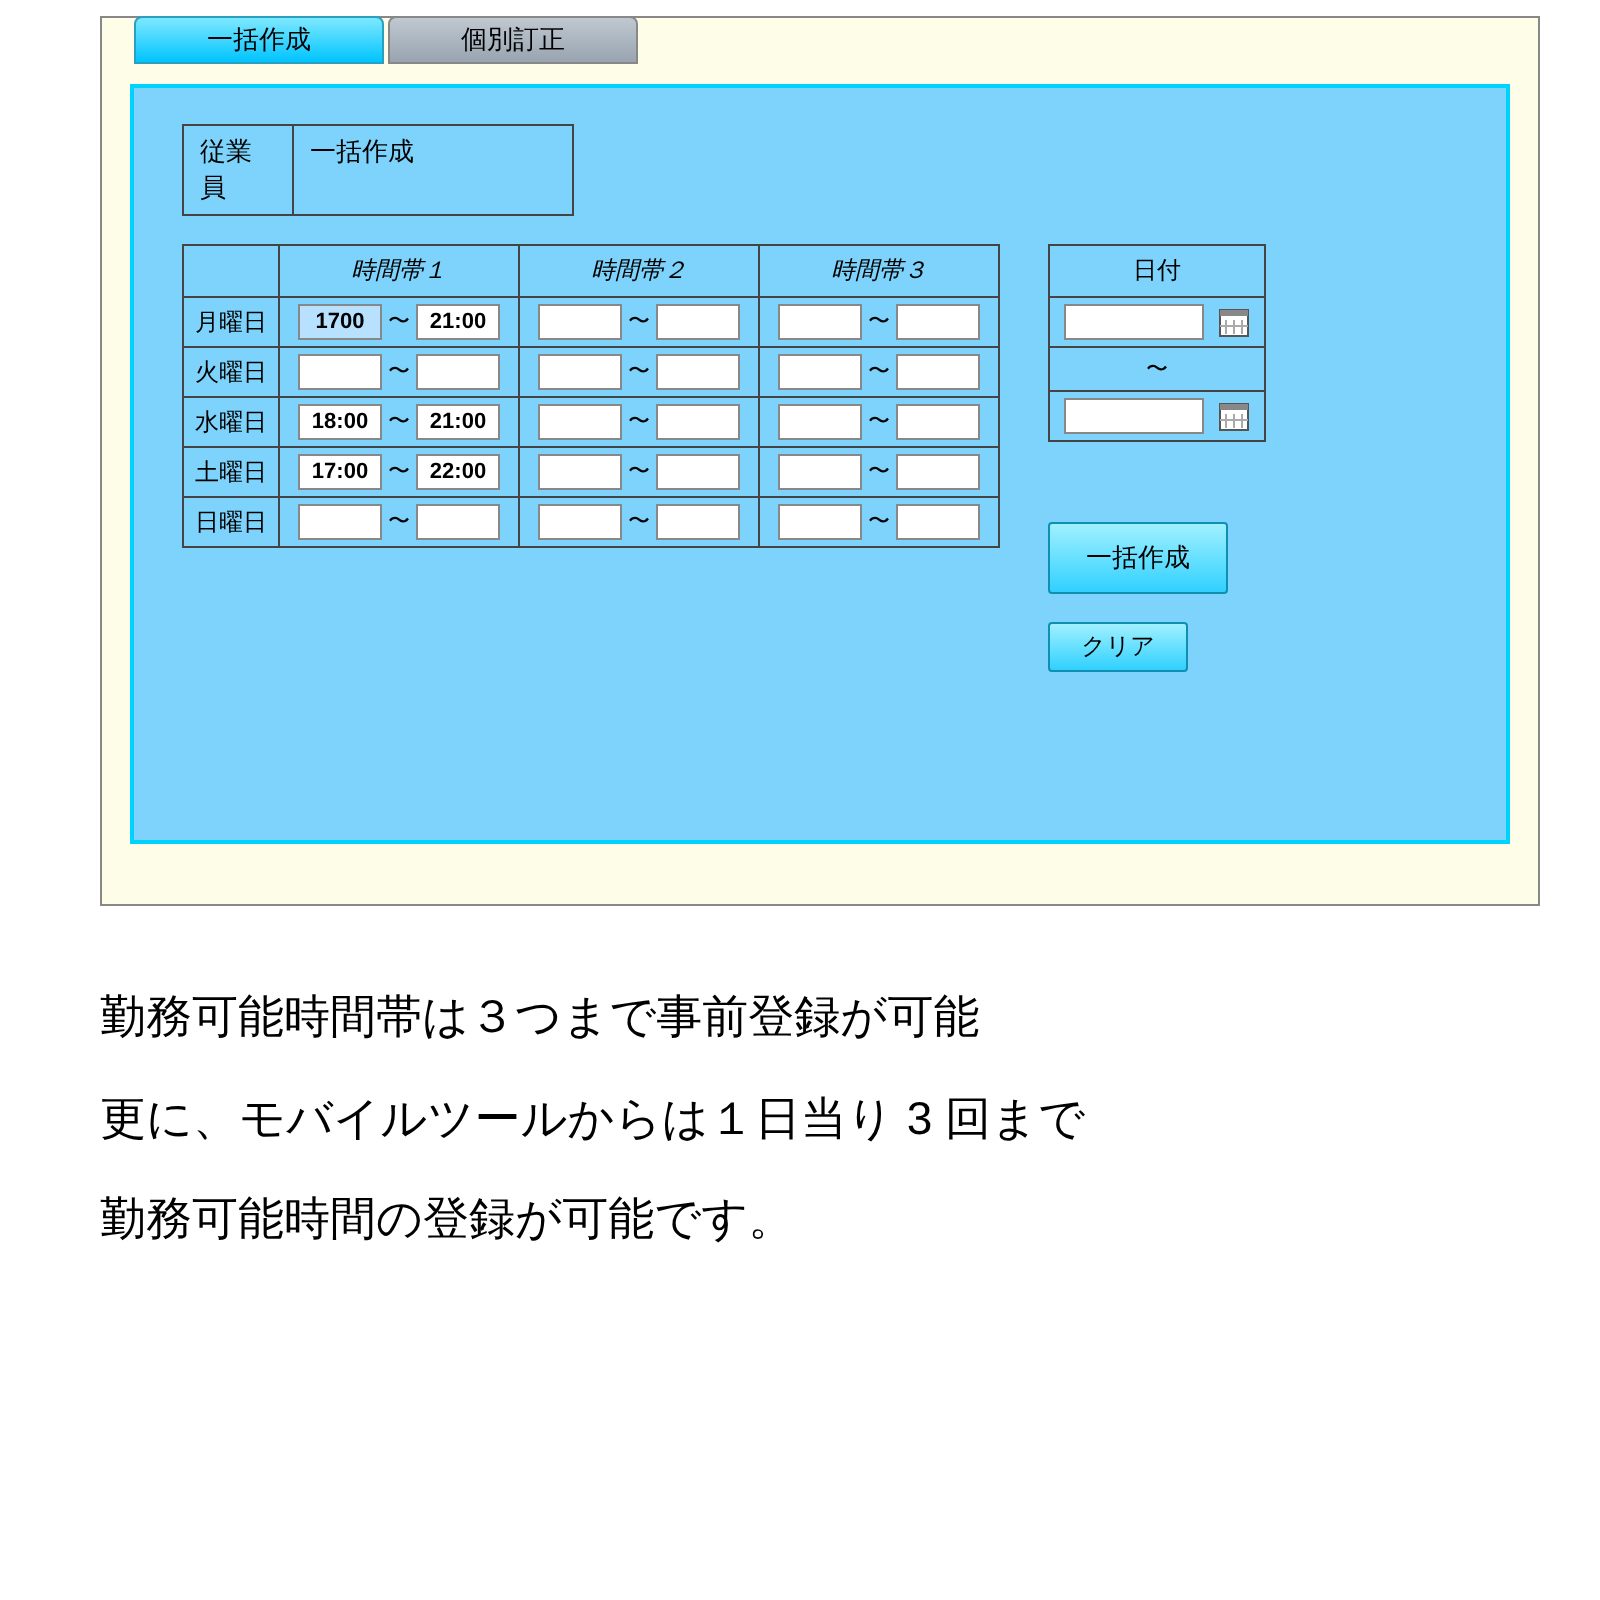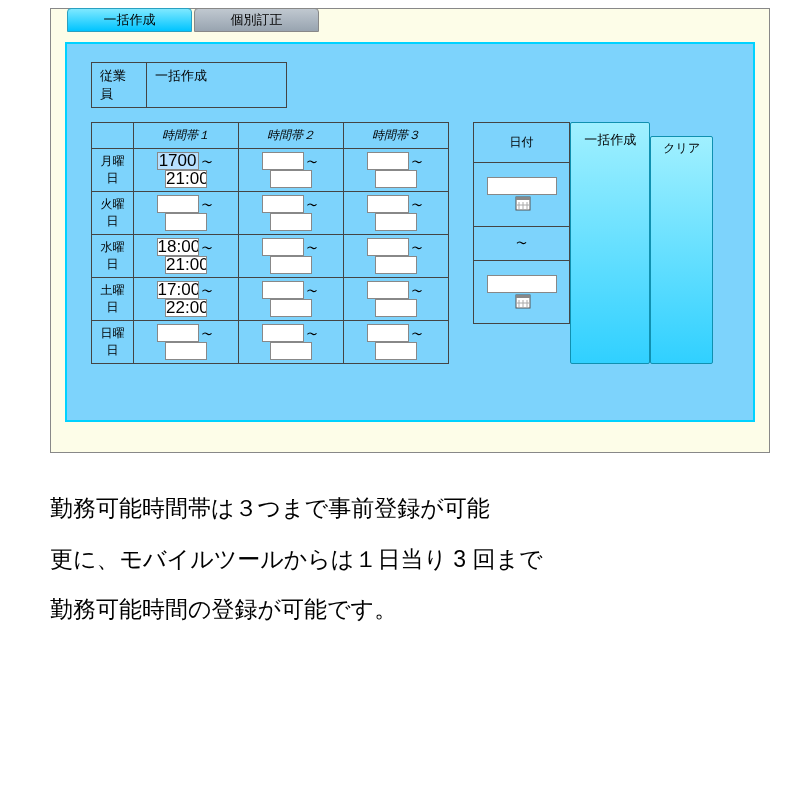--- a/index.html
+++ b/index.html
@@ -82,38 +82,40 @@
       font-style: italic;
     }
     table.sched td {
       padding: 3px 4px;
       margin-left: 40px;
     }
     .day-cell { width: 48px; padding: 4px 2px; }
     .slot-cell { width: 120px; }
     .time-input {
       width: 42px;
-      font-size: 17px;
+      font-size: 11px;
       text-align: center;
       border: 1px solid #888;
       padding: 1px 0;
       height: 18px;
       font-family: inherit;
+      font-weight: bold;
     }
     .time-input.hl {
       background: #b8e0ff;
     }
     .tilde { margin: 0 3px; font-size: 11px; }
     .note {
       font-size: 10px;
       text-align: right;
       padding-top: 3px;
     }
     .right-col {
       display: flex;
+      flex-direction: column;
     }
     table.date {
       border-collapse: collapse;
       margin-bottom: 40px;
     }
     table.date th {
       border: 1px solid #444;
       font-size: 12px;
       font-weight: normal;
       padding: 4px 2px;

